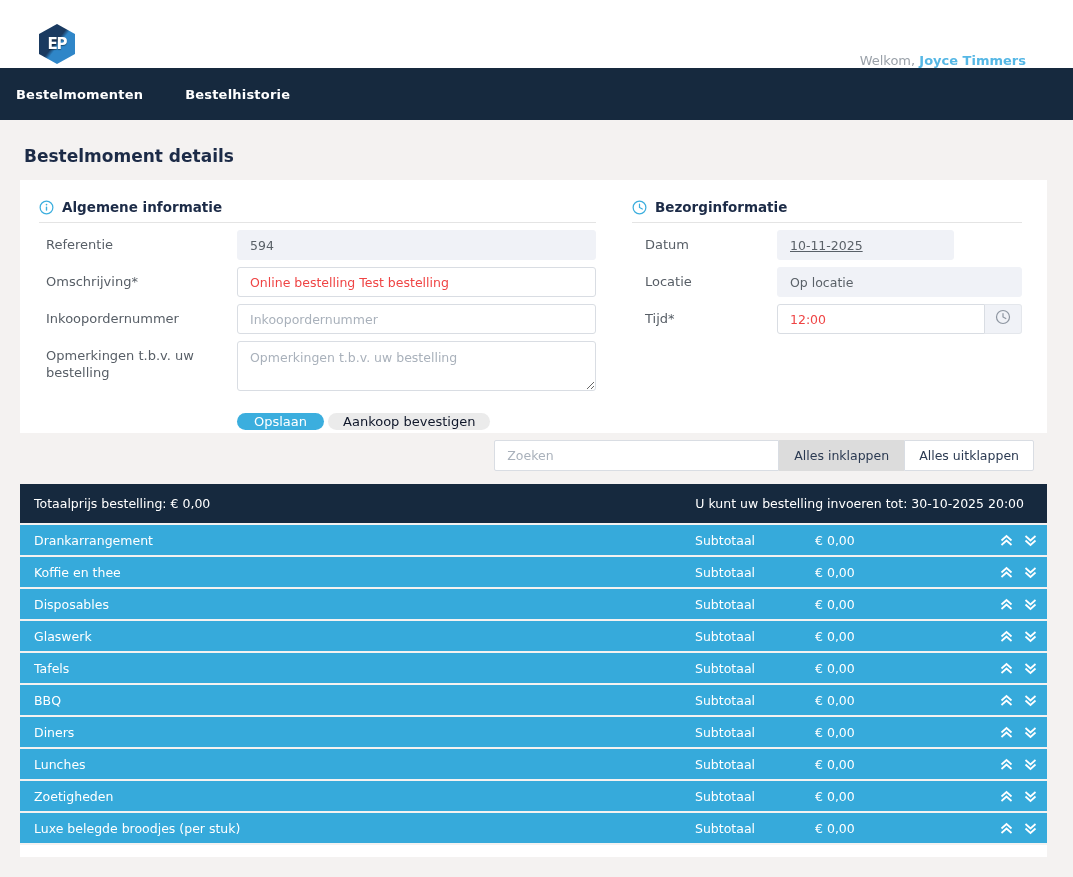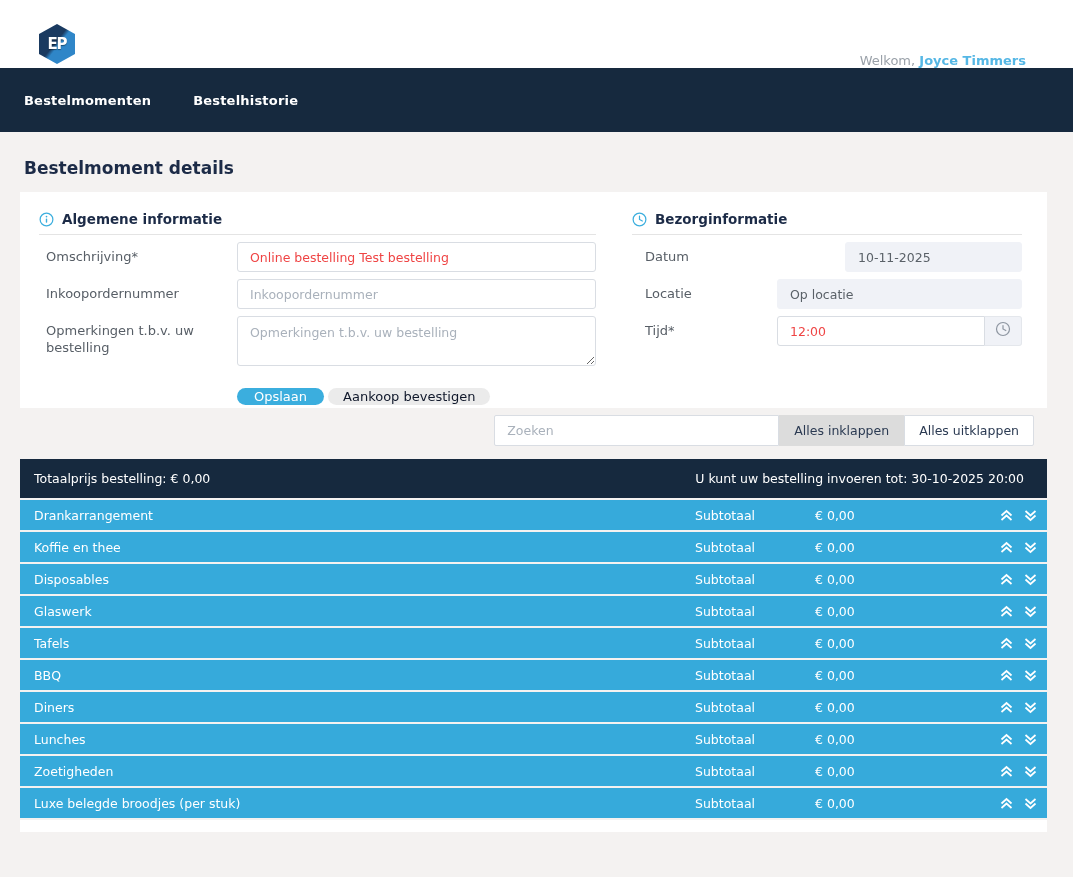--- a/index.html
+++ b/index.html
@@ -31,22 +31,22 @@
   }
   .logo-inner span {
     color:#fff; font-weight:700; font-size:15px; letter-spacing:-1px;
     text-shadow:0 1px 1px rgba(0,0,0,.4);
   }
   .welcome { font-size:13px; color:#9AA1A9; }
   .welcome a { color:#55B7E5; font-weight:600; text-decoration:none; }
 
   
   .main-nav {
-    height:64px; background:#16293E;
-    display:flex; align-items:center; padding-left:24px; gap:42px;
+    height:52px; background:#16293E;
+    display:flex; align-items:center; padding-left:16px; gap:42px;
   }
   .main-nav a {
     color:#fff; font-size:13px; font-weight:600; text-decoration:none; letter-spacing:.2px;
   }
 
   
   .page-title {
     margin:27px 0 15px 24px; font-size:17px; font-weight:700; color:#1C2B47;
     line-height:18px;
   }
@@ -75,21 +75,21 @@
   .form-row .f-field { flex:1; min-width:0; }
 
   .inp {
     width:100%; height:30px; font-size:12.5px; padding:0 12px; border-radius:3px;
     font-family:"DejaVu Sans","Liberation Sans",sans-serif;
   }
   .inp-disabled { background:#F0F2F7; border:1px solid #F0F2F7; color:#5A6168; }
   .inp-edit     { background:#fff; border:1px solid #D9DDE3; color:#ef4444; }
   .inp::placeholder, textarea.inp::placeholder { color:#A9B1BB; }
   textarea.inp { height:50px; padding-top:8px; resize:both; line-height:1.3; }
-  .inp-datum { width:177px; margin-left:68px; display:block; }
+  .inp-datum { width:177px; display:block;text-decoration:underline; }
 
   .time-group { display:flex; }
   .time-group .inp-edit { flex:1; border-radius:3px 0 0 3px; }
   .time-addon {
     width:37px; height:30px; flex:none;
     background:#F0F2F7; border:1px solid #E4E7EC; border-left:none;
     border-radius:0 3px 3px 0;
     display:flex; align-items:center; justify-content:center; cursor:pointer;
   }
 
@@ -170,20 +170,26 @@
       <span class="sec-icon">
         <svg width="15" height="15" viewBox="0 0 16 16">
           <circle cx="8" cy="8" r="6.8" fill="none" stroke="#3BAEDE" stroke-width="1.3"></circle>
           <circle cx="8" cy="4.9" r="0.9" fill="#3BAEDE"></circle>
           <rect x="7.25" y="6.8" width="1.5" height="4.6" rx="0.7" fill="#3BAEDE"></rect>
         </svg>
       </span>
       <span class="sec-title">Algemene informatie</span>
     </div>
 
+    <div class="form-row">
+      <div class="f-label">Referentie</div>
+      <div class="f-field">
+        <input class="inp inp-disabled" disabled="" value="594" style="">
+      </div>
+    </div>
 
     <div class="form-row">
       <div class="f-label">Omschrijving*</div>
       <div class="f-field">
         <input class="inp inp-edit" value="Online bestelling Test bestelling" style="">
       </div>
     </div>
 
     <div class="form-row">
       <div class="f-label">Inkoopordernummer</div>

